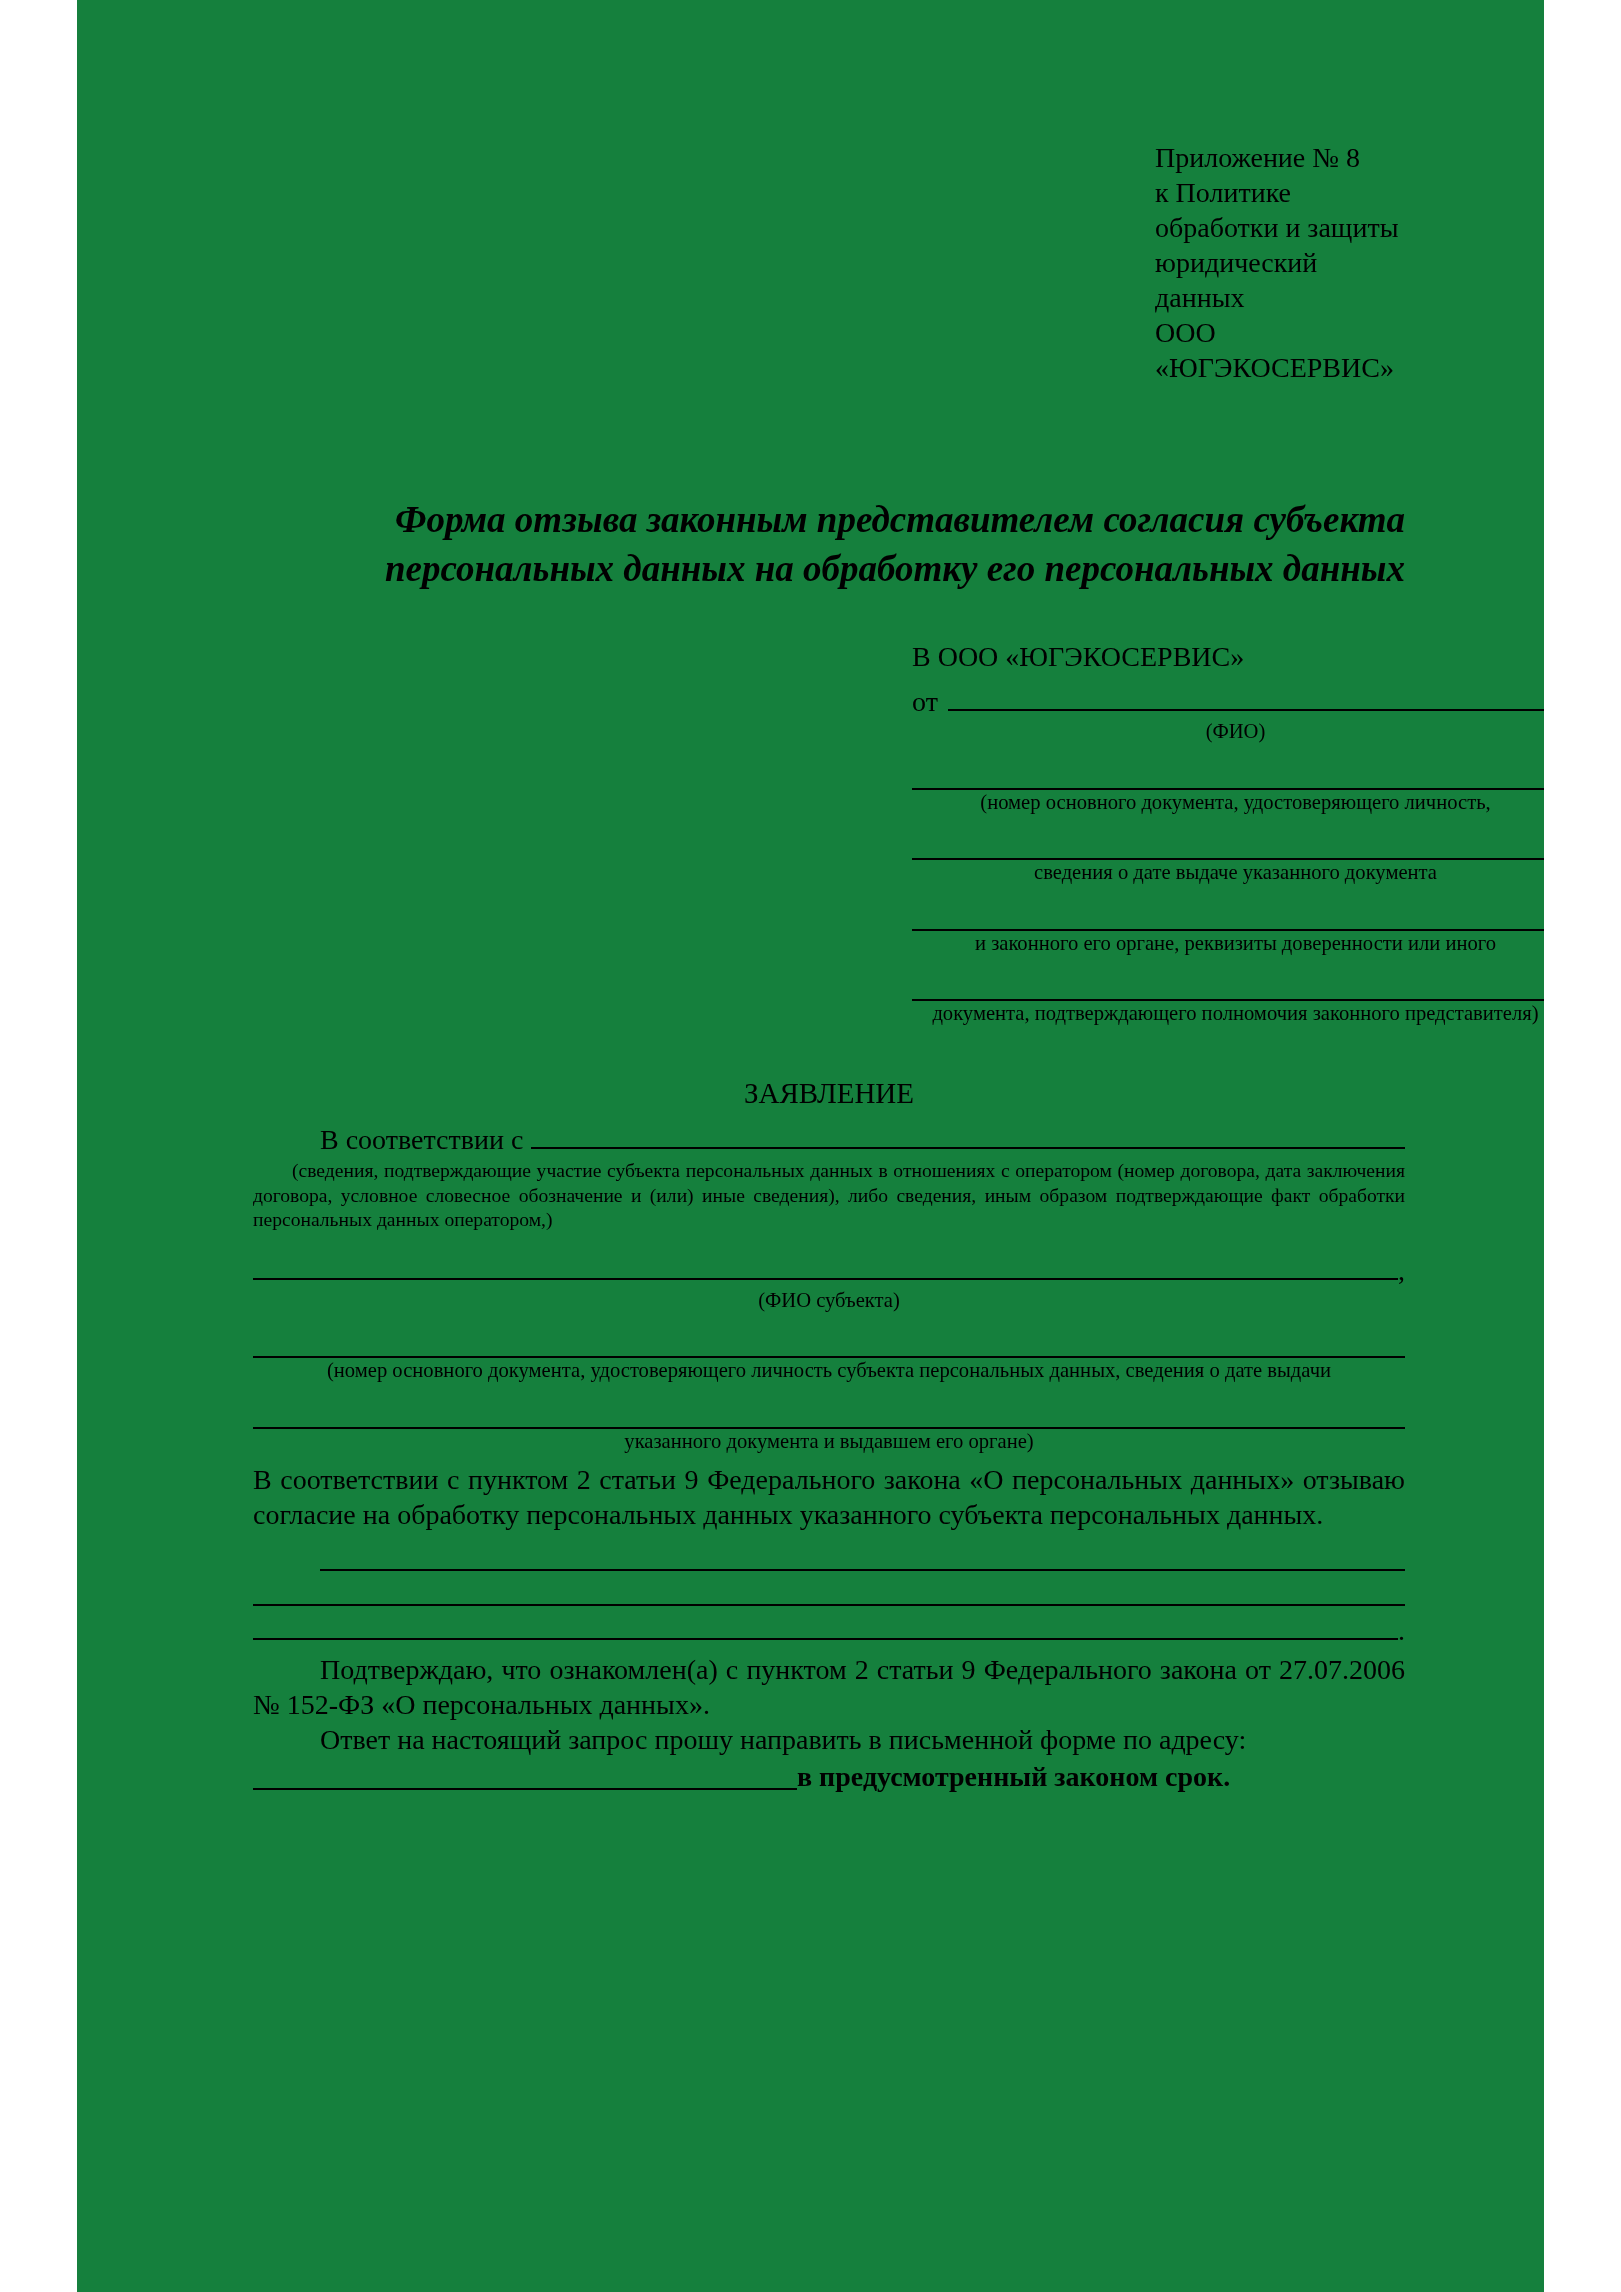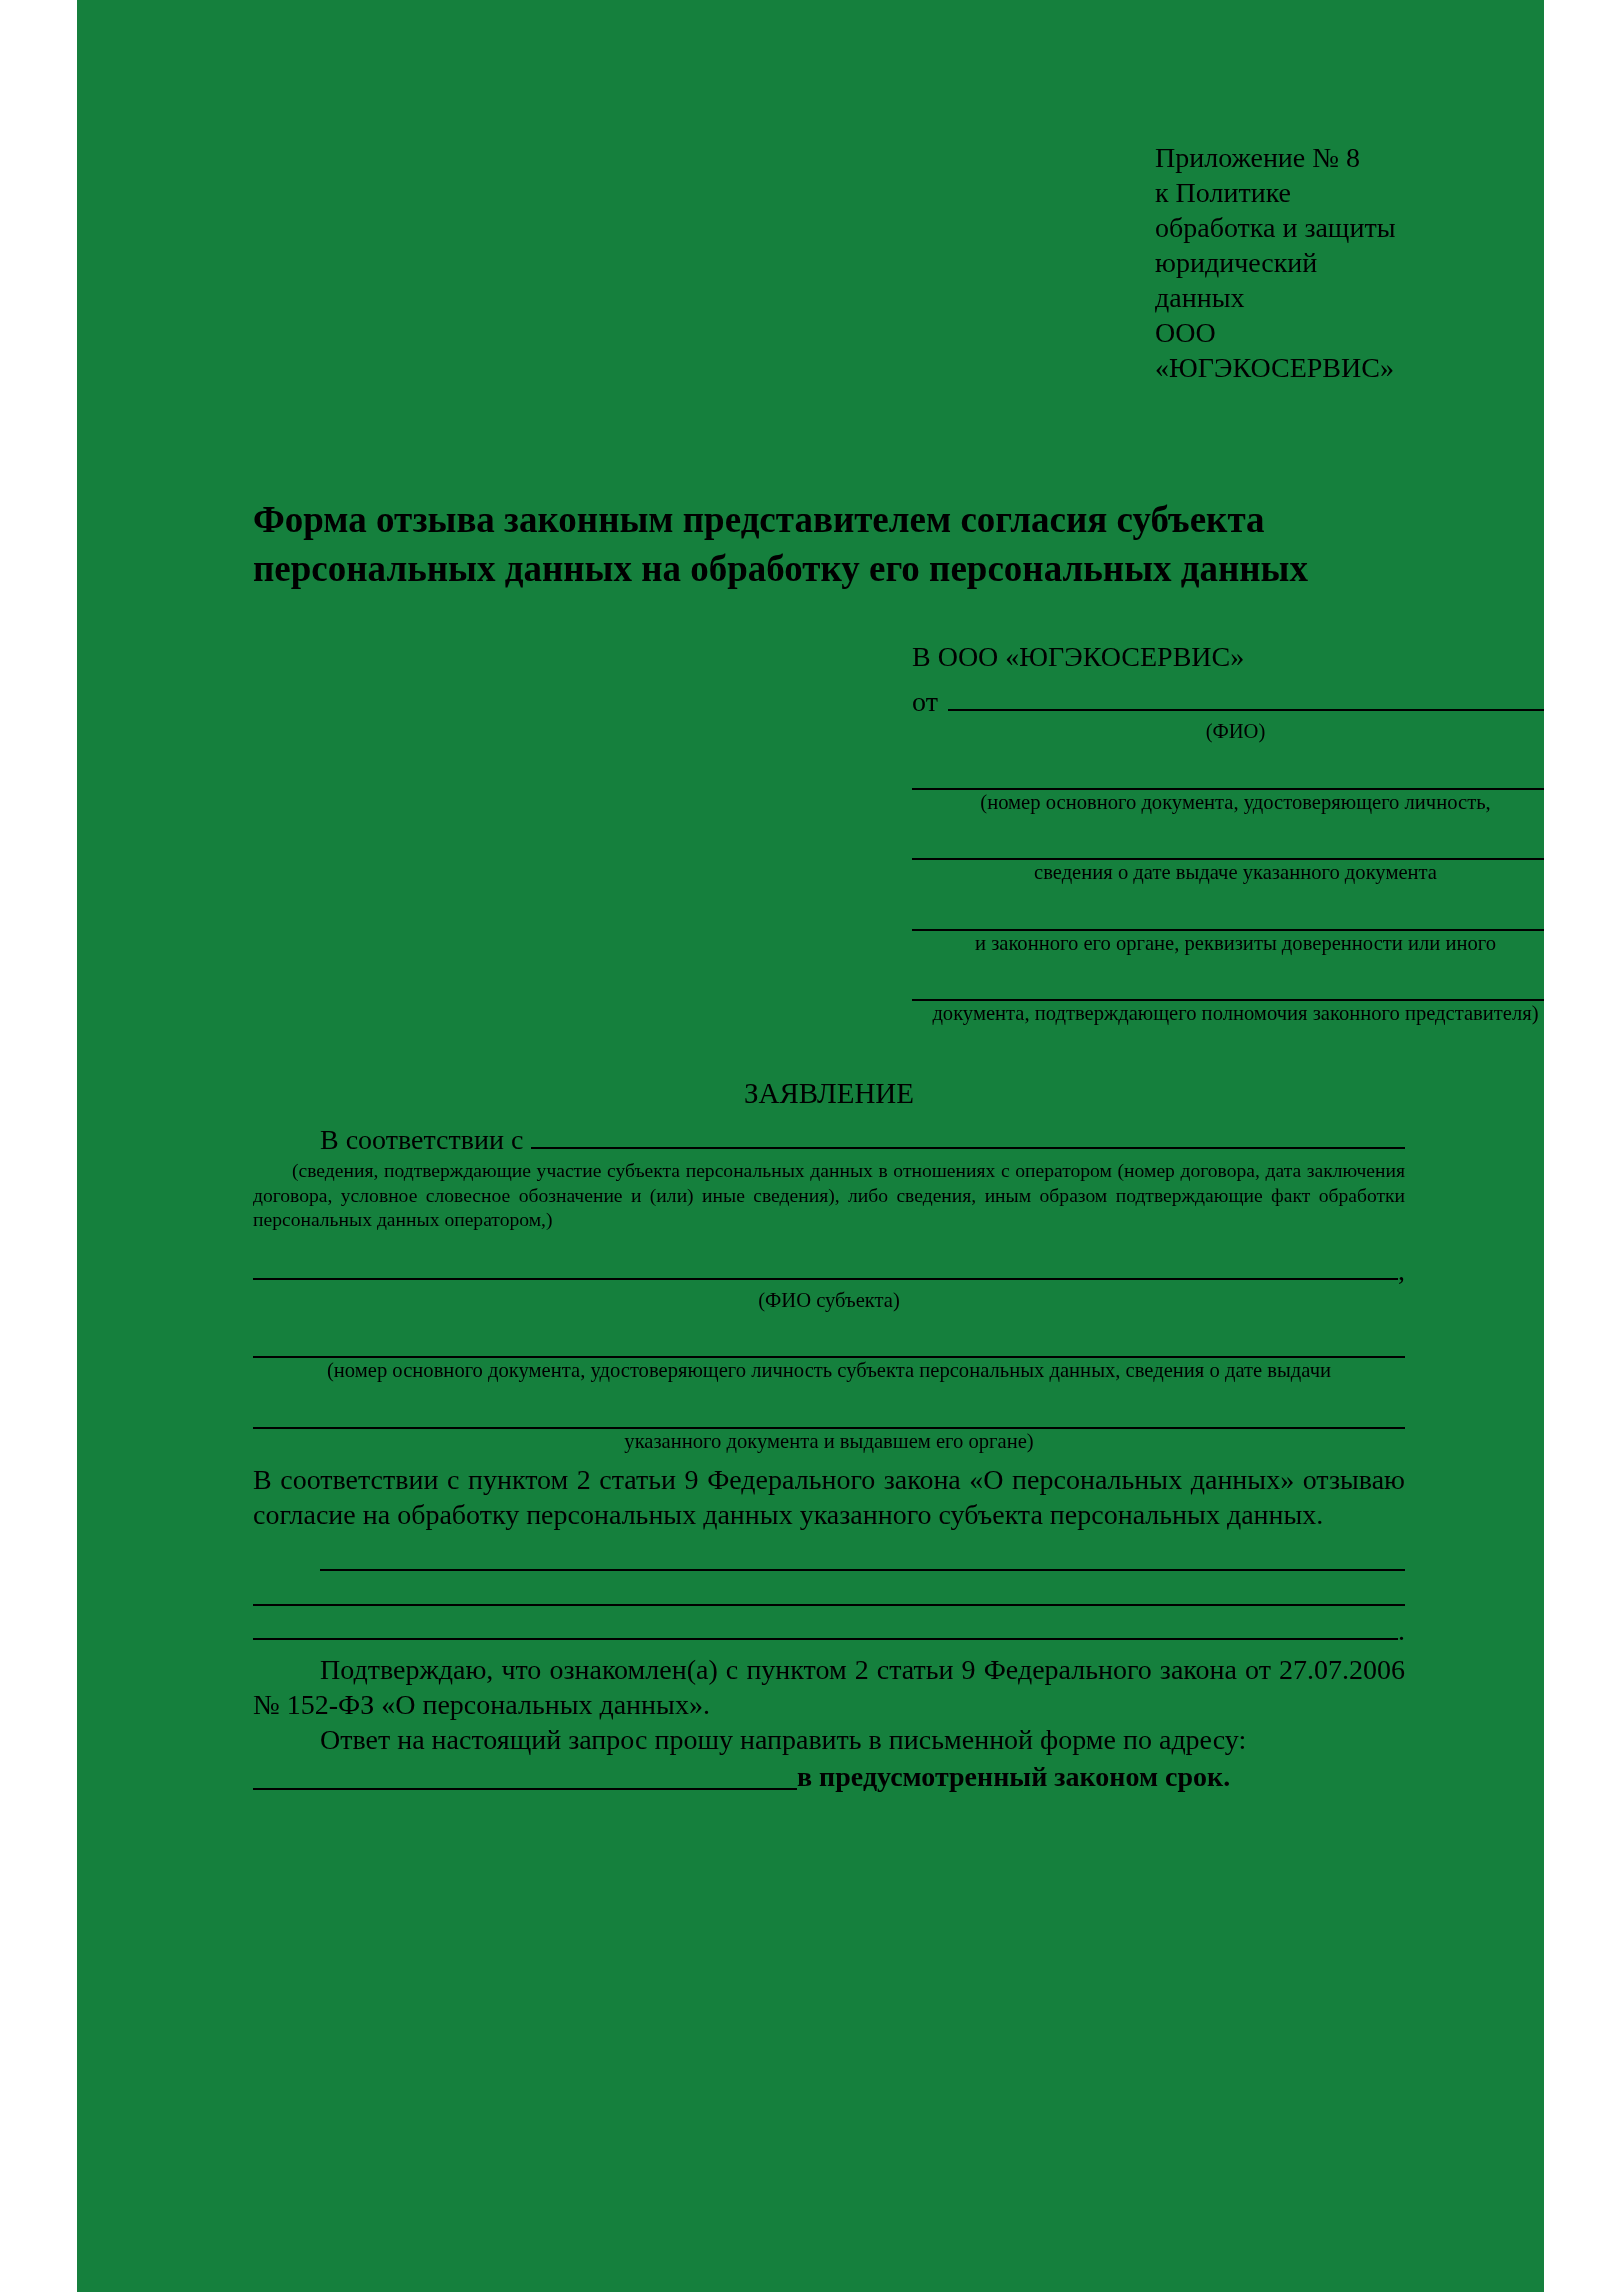--- a/index.html
+++ b/index.html
@@ -17,24 +17,25 @@
     padding: 140px 139px 0 176px;
     overflow: hidden;
   }
   
   .appendix { margin-left: 902px; line-height: 35px; }
 
   
   .doc-title {
     margin: 110px auto 0 auto;
     max-width: 1166px;
-    text-align: left;
+    text-align: right;
     font-weight: bold;
     font-size: 37px;
     line-height: 49px;
+    font-style: italic;
   }
 
   
   .addressee { margin: 45px 0 0 659px; width: 647px; }
   .addressee .to-line { line-height: 37px; }
   .from-row { display: flex; align-items: baseline; line-height: 35px; margin-top: 5px; }
   .from-row .lead { white-space: nowrap; padding-right: 9.8px; }
   .fill { flex: 1 1 auto; border-bottom: 2px solid #000; height: 29px; }
   .caption {
     font-size: 20.6px;
@@ -85,21 +86,21 @@
   .sig .uline-part { border-bottom: 2px solid #000; height: 31px; width: 412px; }
   .sig .cap { white-space: nowrap; }
 </style>
 </head>
 <body>
 
 <div class="page">
 
   <div class="appendix">
     <div>Приложение № 8</div>
-    <div>к Политике обработка и защиты</div>
+    <div>к Политике обработки и защиты</div>
     <div>юридический данных</div>
     <div>ООО «ЮГЭКОСЕРВИС»</div>
   </div>
 
   <div class="doc-title">Форма отзыва законным представителем согласия субъекта персональных данных на обработку его персональных данных</div>
 
   <div class="addressee">
     <div class="to-line">В ООО «ЮГЭКОСЕРВИС»</div>
     <div class="from-row">
       <span class="lead">от</span>

